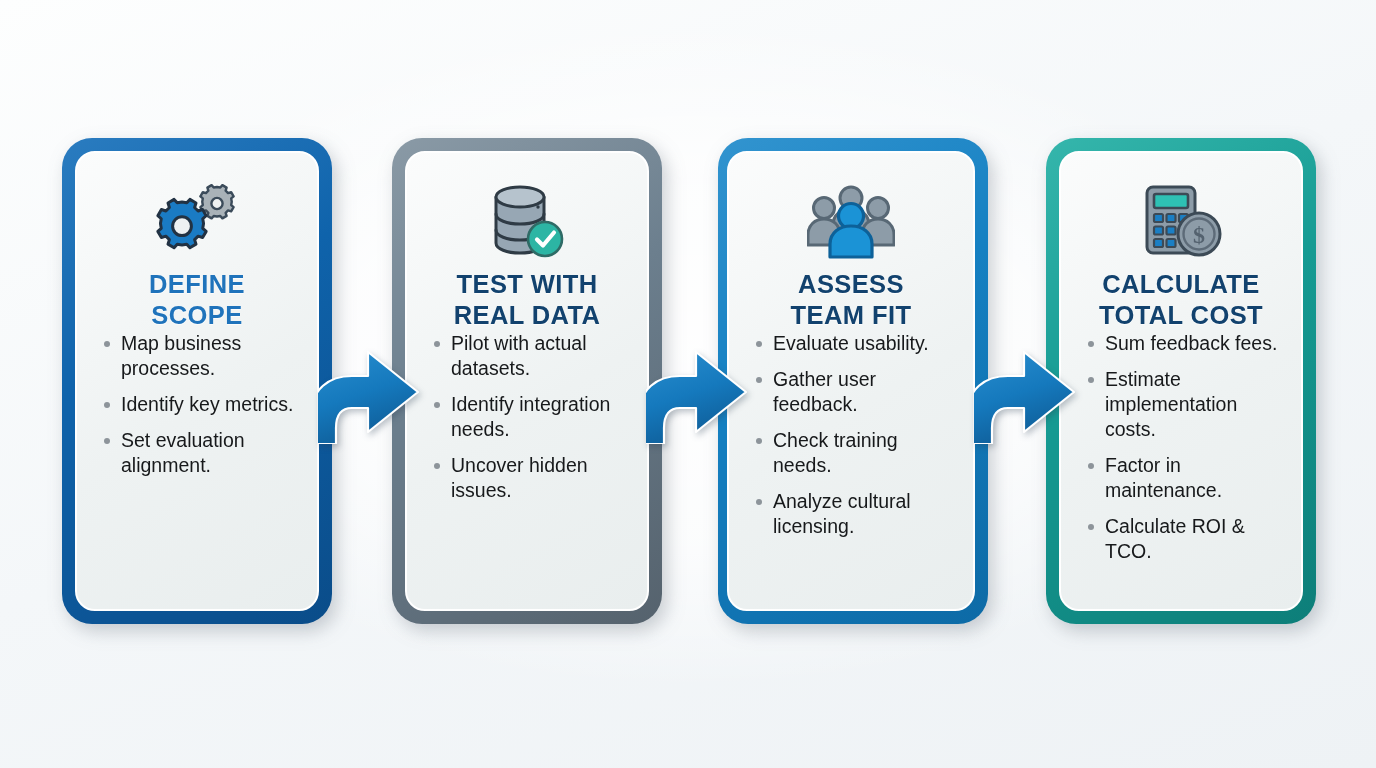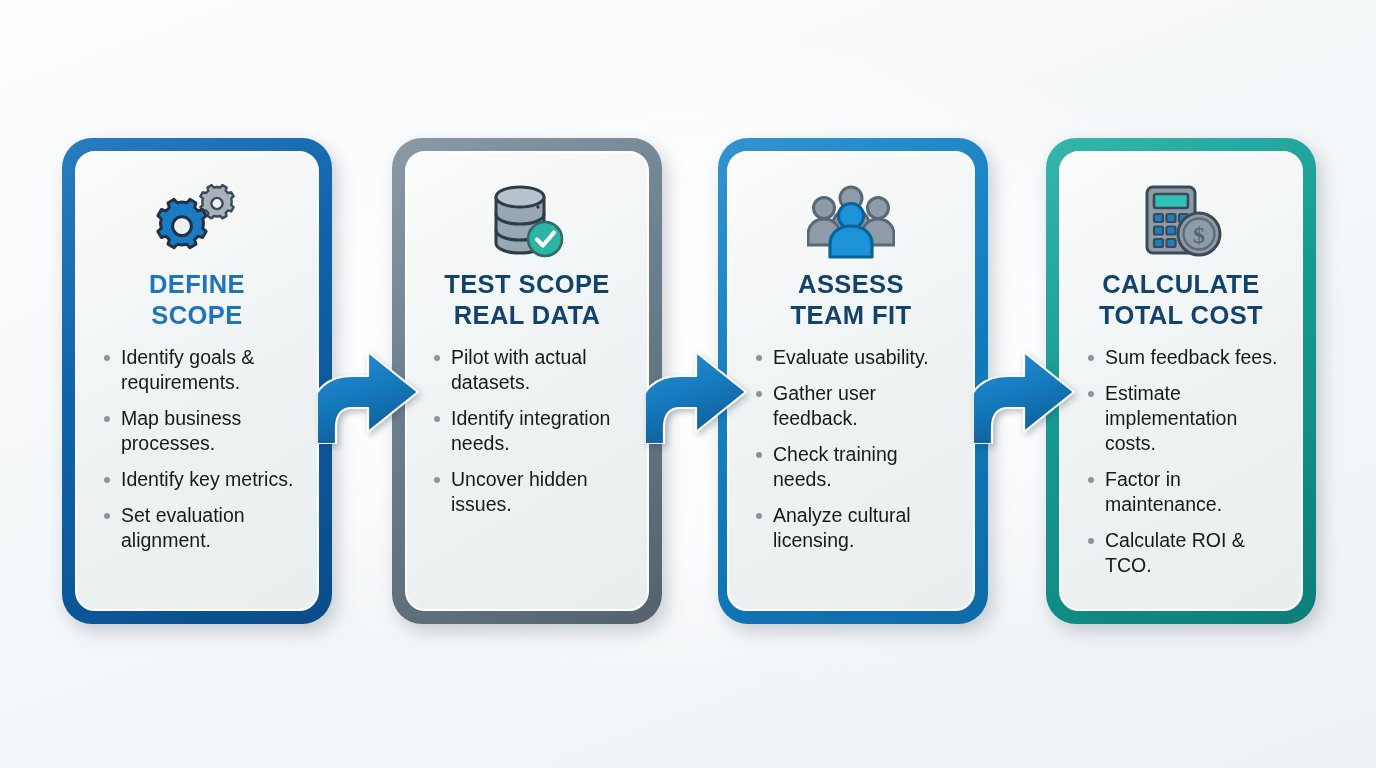--- a/index.html
+++ b/index.html
@@ -75,21 +75,20 @@
     margin-bottom: 4px;
   }
 
   
   .card-title {
     font-size: 25.5px;
     font-weight: bold;
     letter-spacing: 0.4px;
     line-height: 1.22;
     text-align: center;
-    margin-bottom: 14px;
     text-shadow: 0 1px 1px rgba(255,255,255,0.75);
   }
   .c1 .card-title { color: #1f73bb; }
   .c2 .card-title { color: #12426e; }
   .c3 .card-title { color: #12426e; }
   .c4 .card-title { color: #12426e; }
 
   
   ul.bullets {
     list-style: none;
@@ -164,21 +163,20 @@
             <circle cx="13" cy="16.5" r="5.6" fill="#eef1f2" stroke="#3b4b5a" stroke-width="2.4"></circle>
           </g>
           <g transform="translate(4,18)">
             <path fill="#1a7bc4" stroke="#223243" stroke-width="3" stroke-linejoin="round" d="M24 0 l4.8 .8 3.1-3.4 6.1 3.55 -1.4 4.5 3.5 3.5 4.5-1.4 3.55 6.1 -3.4 3.1 .8 4.8 -.8 4.8 3.4 3.1 -3.55 6.1 -4.5-1.4 -3.5 3.5 1.4 4.5 -6.1 3.55 -3.1-3.4 -4.8 .8 -4.8-.8 -3.1 3.4 -6.1-3.55 1.4-4.5 -3.5-3.5 -4.5 1.4 -3.55-6.1 3.4-3.1 -.8-4.8 .8-4.8 -3.4-3.1 3.55-6.1 4.5 1.4 3.5-3.5 -1.4-4.5 6.1-3.55 3.1 3.4 z"></path>
             <circle cx="24" cy="24.2" r="9.4" fill="#eef1f2" stroke="#223243" stroke-width="3"></circle>
           </g>
         </svg>
       </div>
       <div class="card-title"><span>DEFINE</span><br><span>SCOPE</span></div>
       <ul class="bullets">
-        <li>Identify goals &amp; requirements.</li>
         <li>Map business processes.</li>
         <li>Identify key metrics.</li>
         <li>Set evaluation alignment.</li>
       </ul>
     </div>
   </div>
 
   <svg class="arrow a1" viewBox="0 0 104 112">
     <defs>
       <linearGradient id="agrad" x1="0" y1="0" x2="0.4" y2="1">
@@ -199,21 +197,21 @@
             <ellipse cx="34" cy="14" rx="24" ry="10" fill="#b6c3cd"></ellipse>
             <path fill="none" d="M10 31 c0 6 11 10 24 10 s24-4 24-10"></path>
             <path fill="none" d="M10 47 c0 6 11 10 24 10 s24-4 24-10"></path>
           </g>
           <circle cx="34" cy="14" r="1.6" fill="#2f3b45" opacity="0"></circle>
           <circle cx="52" cy="24" r="1.7" fill="#2f3b45"></circle>
           <circle cx="59" cy="56" r="17" fill="#2cb5a4" stroke="#2f6b66" stroke-width="2.6"></circle>
           <path d="M51 56.5 l6 6 11-13" fill="none" stroke="#ffffff" stroke-width="4.2" stroke-linecap="round" stroke-linejoin="round"></path>
         </svg>
       </div>
-      <div class="card-title"><span>TEST SCOPE</span><br><span>REAL DATA</span></div>
+      <div class="card-title"><span>TEST WITH</span><br><span>REAL DATA</span></div>
       <ul class="bullets">
         <li>Pilot with actual datasets.</li>
         <li>Identify integration needs.</li>
         <li>Uncover hidden issues.</li>
       </ul>
     </div>
   </div>
 
   <svg class="arrow a2" viewBox="0 0 104 112">
     <path fill="url(#agrad)" stroke="#ffffff" stroke-width="2.2" stroke-linejoin="round" d="M-6 112 L-6 80 C-6 58 10 44 34 44 L50 44 L50 20 L100 60 L50 100 L50 76 L34 76 C22 76 18 84 18 96 L18 112 Z"></path>

